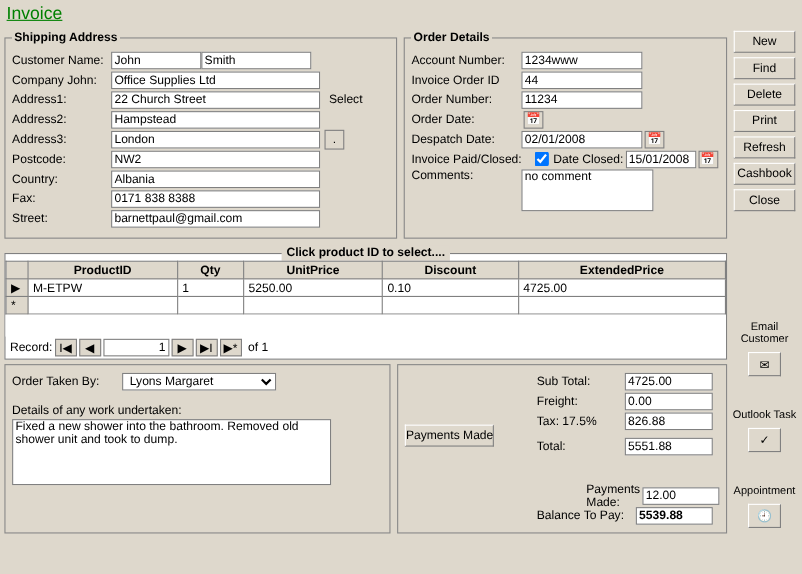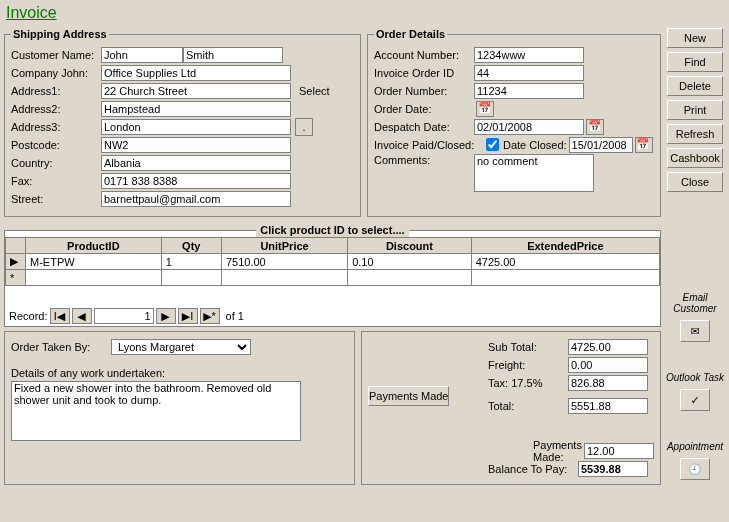--- a/index.html
+++ b/index.html
@@ -40,21 +40,21 @@
   .bottom-left { flex:1; border:1px solid #888; padding:6px; }
   .bottom-right { width:300px; border:1px solid #888; padding:6px; position:relative;}
   textarea.details { width: 290px; height: 60px; resize:none; margin-top:2px;}
   .payments-btn { position:absolute; left:6px; top:54px; }
   .totals { margin-left: 120px; }
   .totals .frow input { text-align:left; }
   .bold-val { font-weight:bold; }
   .select-dot { width:18px; height:18px; border:1px solid #808080; background:#ded8cc; display:inline-flex; align-items:center; justify-content:center; margin-left:4px;}
   .icons-right .btn { width:56px;}
   .email-icon, .clock-icon { border:1px solid #fff; border-right-color:#808080; border-bottom-color:#808080; width:30px; height:22px; display:flex; align-items:center; justify-content:center; background:#ded8cc; cursor:pointer; margin-top:2px;}
-  .side-label { text-align:center; font-size:10px; margin-top:2px;font-style:italic;}
+  .side-label { text-align:center; font-size:10px; margin-top:2px;}
 </style>
 </head>
 <body>
 
 <div class="title">Invoice</div>
 
 <div class="main">
  <div class="left-col">
 
   <div class="row-top">
@@ -148,21 +148,21 @@
      <th>ProductID</th>
      <th>Qty</th>
      <th>UnitPrice</th>
      <th>Discount</th>
      <th>ExtendedPrice</th>
     </tr>
     <tr>
      <td class="rowhdr">▶</td>
      <td>M-ETPW</td>
      <td>1</td>
-     <td>7510.00</td>
+     <td>5250.00</td>
      <td>0.10</td>
      <td>4725.00</td>
     </tr>
     <tr>
      <td class="rowhdr">*</td>
      <td></td>
               <td></td>
               <td></td>
               <td></td>
               <td></td>

